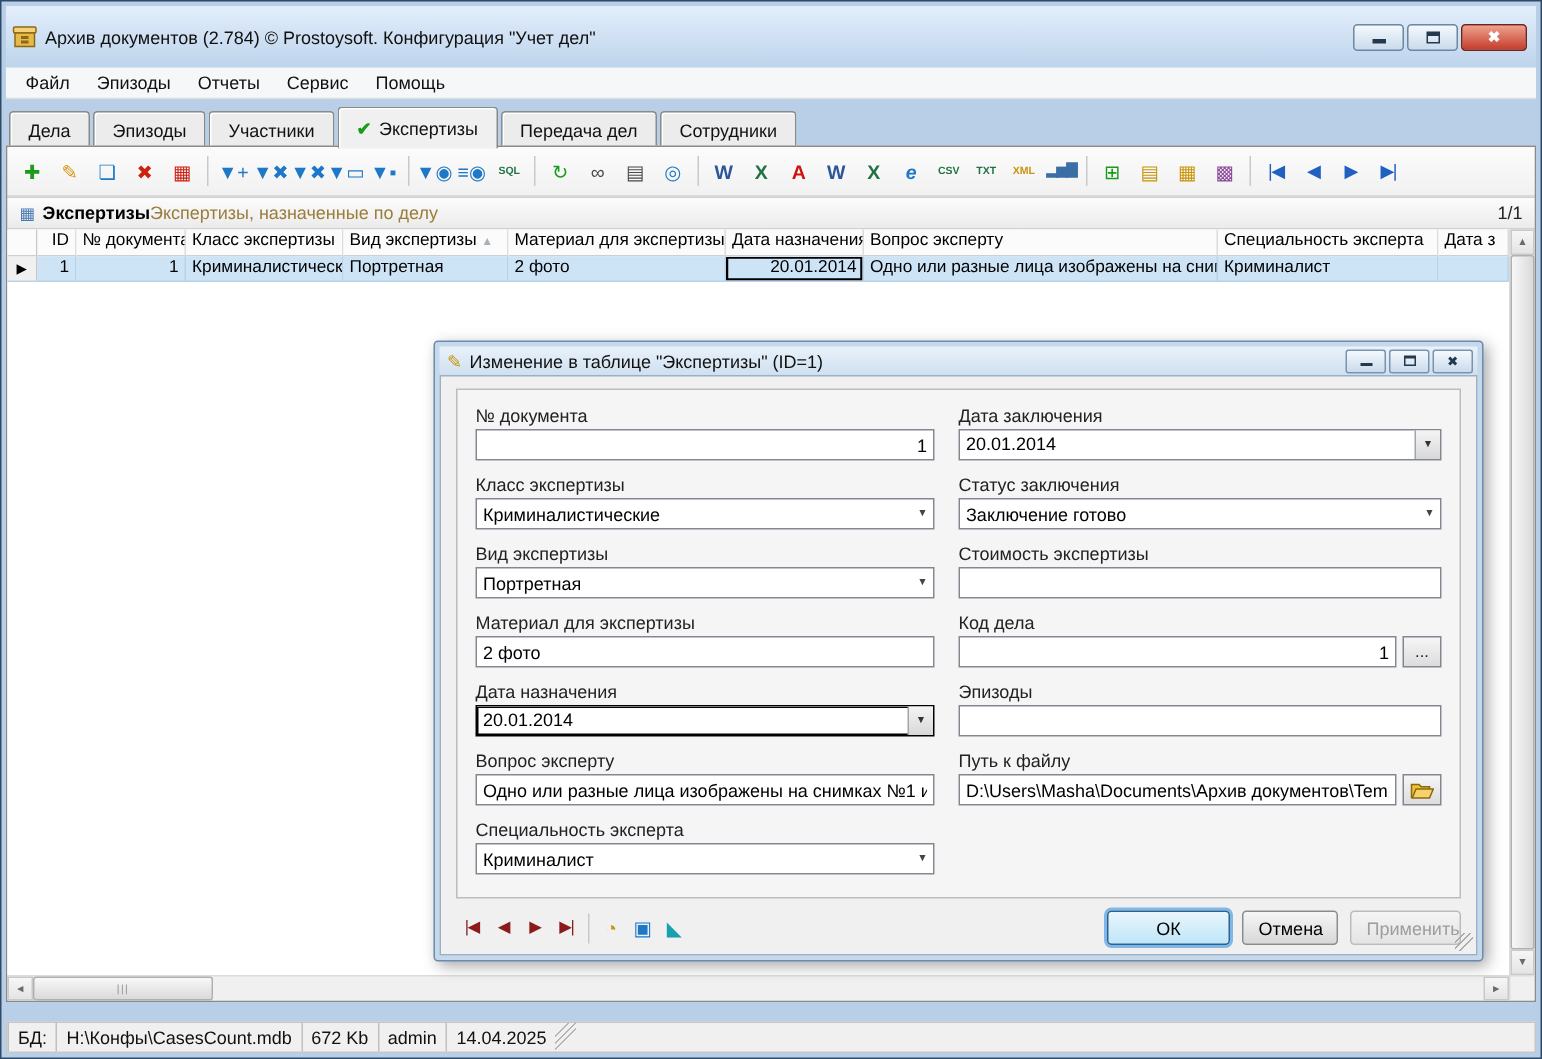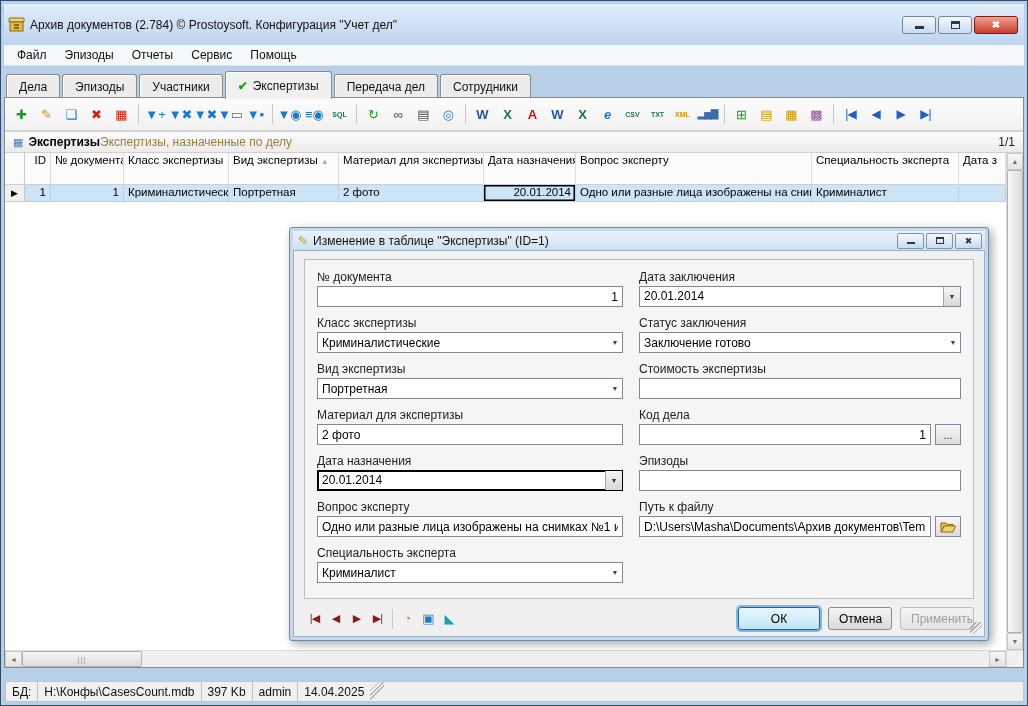--- a/index.html
+++ b/index.html
@@ -55,21 +55,21 @@
   .panelcap { height:22px; display:flex; align-items:center; background:linear-gradient(#fcfcfc,#ebebeb);
               border:1px solid #d0d0d0; border-left:none; border-right:none; padding:0 8px; font-size:12px; }
   .panelcap .gicon { color:#4a7ab5; font-size:11px; margin-right:5px; }
   .panelcap .ptitle { font-weight:bold; color:#000; }
   .panelcap .psub { color:#9a7d3a; flex:1; }
   .panelcap .pcount { color:#222; }
 
   
   .content-row { flex:1; display:flex; min-height:0; }
   .gridcol { flex:1; display:flex; flex-direction:column; background:#fff; min-width:0; }
-  .grow { display:flex; height:32px; flex:0 0 auto; }
+  .grow { display:flex; height:18px; flex:0 0 auto; }
   .gcell { font-size:11.5px; padding:1px 4px; white-space:nowrap; overflow:hidden; flex:0 0 auto; }
   .ghead .gcell { background:#fbfbfb; border-right:1px solid #dcdcdc; border-bottom:1px solid #c8d0d8; color:#000; }
   .gdata { height:17px; }
   .gdata .gcell { background:#cde4f7; border-right:1px solid #b9d2e8; border-bottom:1px solid #b9d2e8; }
   .gcell.marker { background:#f0f0f0 !important; border-right:1px solid #c8c8c8; color:#000; font-size:9px; text-align:center; padding-top:3px; }
   .ghead .gcell.marker { background:#fbfbfb !important; }
   .c0{width:20px} .c1{width:26px} .c2{width:73px} .c3{width:105px} .c4{width:110px}
   .c5{width:145px} .c6{width:92px} .c7{width:236px} .c8{width:147px} .c9{flex:1 1 auto !important;}
   .tr{text-align:right} .sort-ic{color:#a8b0b8; font-size:8px; margin-left:3px;}
   .gcell.focus-cell { box-shadow:inset 0 0 0 1.5px #000; }
@@ -296,21 +296,21 @@
       </div>
       <div class="scorner"></div>
     </div>
   </div>
 
   <div class="gap-bottom"></div>
 
   <div class="statusbar">
     <span class="st-cell">БД:</span>
     <span class="st-cell">H:\Конфы\CasesCount.mdb</span>
-    <span class="st-cell">397 Kb</span>
+    <span class="st-cell">672 Kb</span>
     <span class="st-cell">admin</span>
     <span class="st-cell">14.04.2025</span>
     <span class="st-cell grip"></span>
   </div>
 
   <div class="dialog">
     <div class="dlg-titlebar">
       <span class="dlg-ico">✎</span>
       <span class="dlg-title">Изменение в таблице "Экспертизы" (ID=1)</span>
       <span class="dlg-btn">

